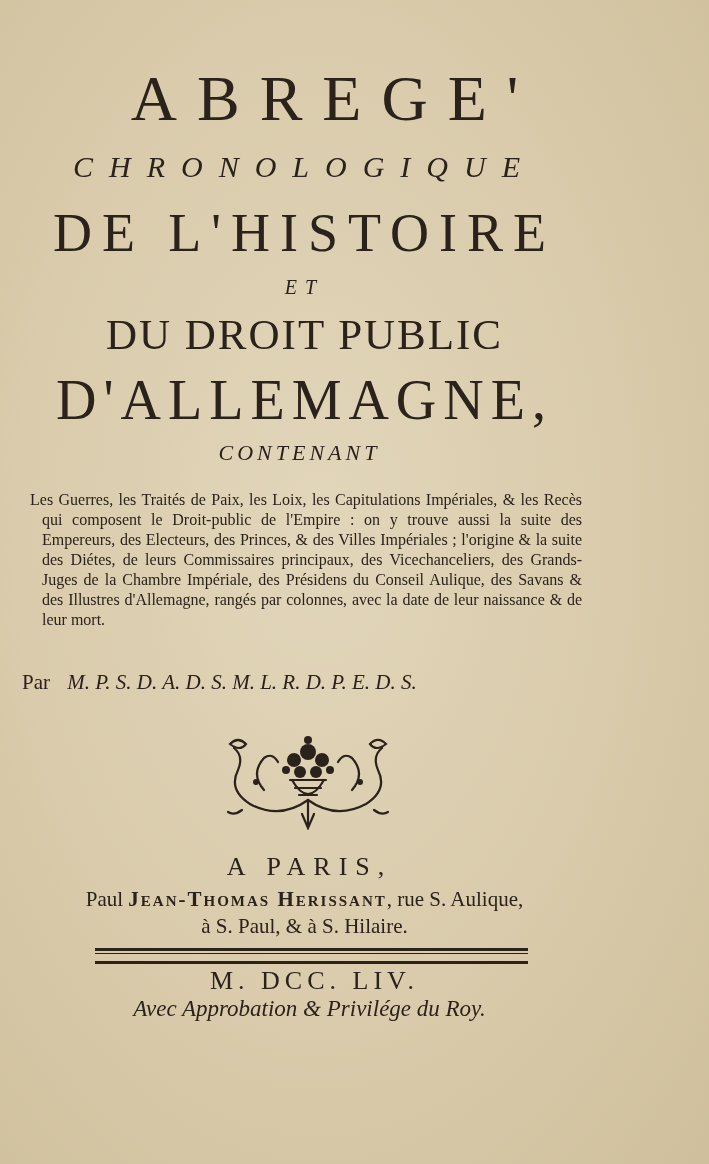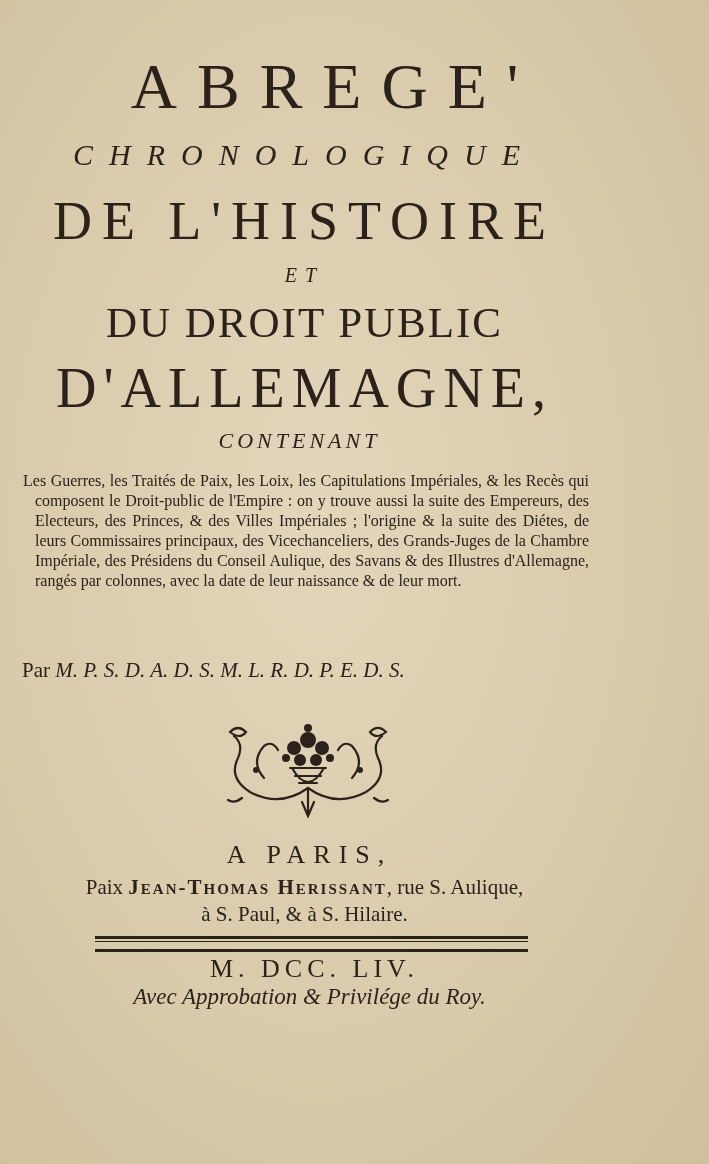--- a/index.html
+++ b/index.html
@@ -3,36 +3,36 @@
 <meta charset="utf-8">
 <style>
   html, body { margin: 0; padding: 0; }
   body {
     width: 709px; height: 1164px; overflow: hidden;
     background: radial-gradient(ellipse at 45% 45%, #e2d6bb 0%, #d9cbab 55%, #cfbf9c 100%);
     font-family: "Liberation Serif", "DejaVu Serif", serif;
     color: #2b221b;
     position: relative;
   }
-  .page { position: absolute; left: 0; top: 0; width: 709px; height: 844px; }
+  .page { position: absolute; left: 0; top: 12px; width: 709px; height: 844px; }
   .line { position: absolute; left: 0; width: 709px; text-align: center; white-space: nowrap; }
   .t1 { top: 50px; font-size: 64px; letter-spacing: 20px; left: -20px; }
   .t2 { top: 138px; font-size: 30px; font-style: italic; letter-spacing: 16px; left: -50px; }
   .t3 { top: 190px; font-size: 54px; letter-spacing: 10px; left: -50px; }
   .t4 { top: 264px; font-size: 20px; font-style: italic; letter-spacing: 8px; left: -50px; }
   .t5 { top: 298px; font-size: 43px; letter-spacing: 2px; left: -50px; }
   .t6 { top: 356px; font-size: 56px; letter-spacing: 7px; left: -50px; }
   .t7 { top: 428px; font-size: 22px; font-style: italic; letter-spacing: 4px; left: -55px; }
   .body-text {
     position: absolute; left: 22px; top: 470px; width: 568px;
     font-size: 16px; line-height: 20px; text-align: justify;
   }
-  .body-text p { margin: 1px; text-indent: -12px; padding-left: 12px; }
+  .body-text p { margin: 8px; text-indent: -12px; padding-left: 12px; }
   .author { position: absolute; left: 22px; top: 658px; font-size: 21px; white-space: nowrap; }
-  .author .ini { font-style: italic; }
+  .author .ini { font-style: italic; margin-left: 12px; }
   .vignette { position: absolute; left: 220px; top: 718px; width: 176px; height: 100px; }
   .place { top: 840px; font-size: 26px; letter-spacing: 8px; left: -45px; }
   .printer { top: 875px; font-size: 21px; left: -50px; }
   .printer .sc { font-variant: small-caps; letter-spacing: 2px; font-weight: bold; }
   .address { top: 902px; font-size: 21px; left: -50px; }
   .rule { position: absolute; left: 95px; top: 936px; width: 433px; height: 10px;
           border-top: 3px solid #2b221b; border-bottom: 3px solid #2b221b; }
   .rule::after { content: ""; position: absolute; left: 0; right: 0; top: 2px; border-top: 1px solid #2b221b; }
   .date { top: 954px; font-size: 26px; letter-spacing: 5px; left: -40px; }
   .privilege { top: 984px; font-size: 23px; font-style: italic; left: -45px; }
@@ -83,20 +83,20 @@
       <circle cx="88" cy="10" r="4"></circle>
       <circle cx="66" cy="40" r="4"></circle>
       <circle cx="110" cy="40" r="4"></circle>
       <circle cx="36" cy="52" r="3"></circle>
       <circle cx="140" cy="52" r="3"></circle>
     </g>
   </svg>
 
   <div class="line place">A PARIS,</div>
   <div class="line printer">
-    <span>Paix</span>
+    <span>Paul</span>
     <span class="sc">Jean-Thomas Herissant</span><span>, rue S. Aulique,</span>
   </div>
   <div class="line address">à S. Paul, &amp; à S. Hilaire.</div>
   <div class="rule"></div>
   <div class="line date">M. DCC. LIV.</div>
   <div class="line privilege">Avec Approbation &amp; Privilége du Roy.</div>
 </div>
 
 </body></html>

